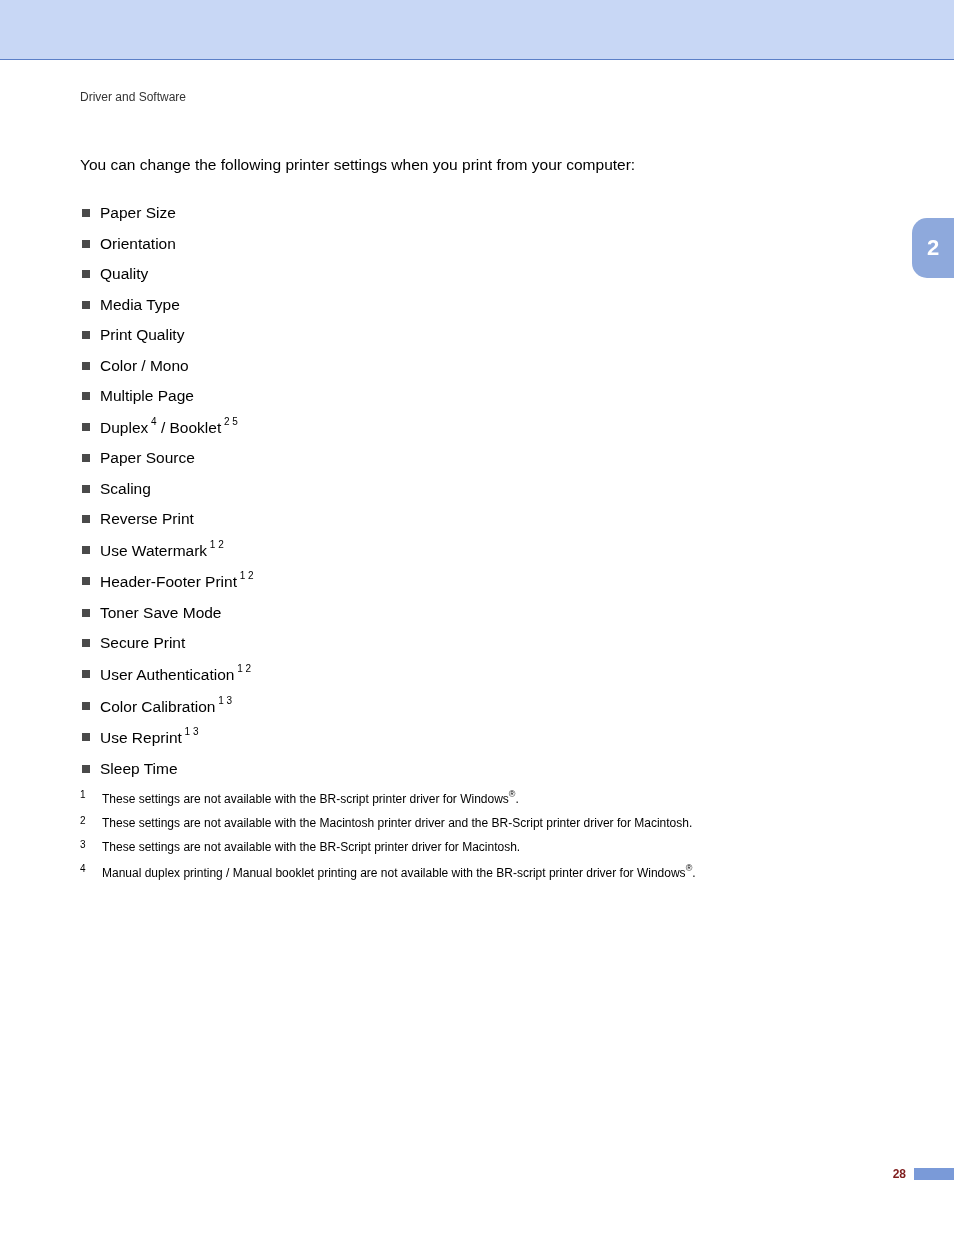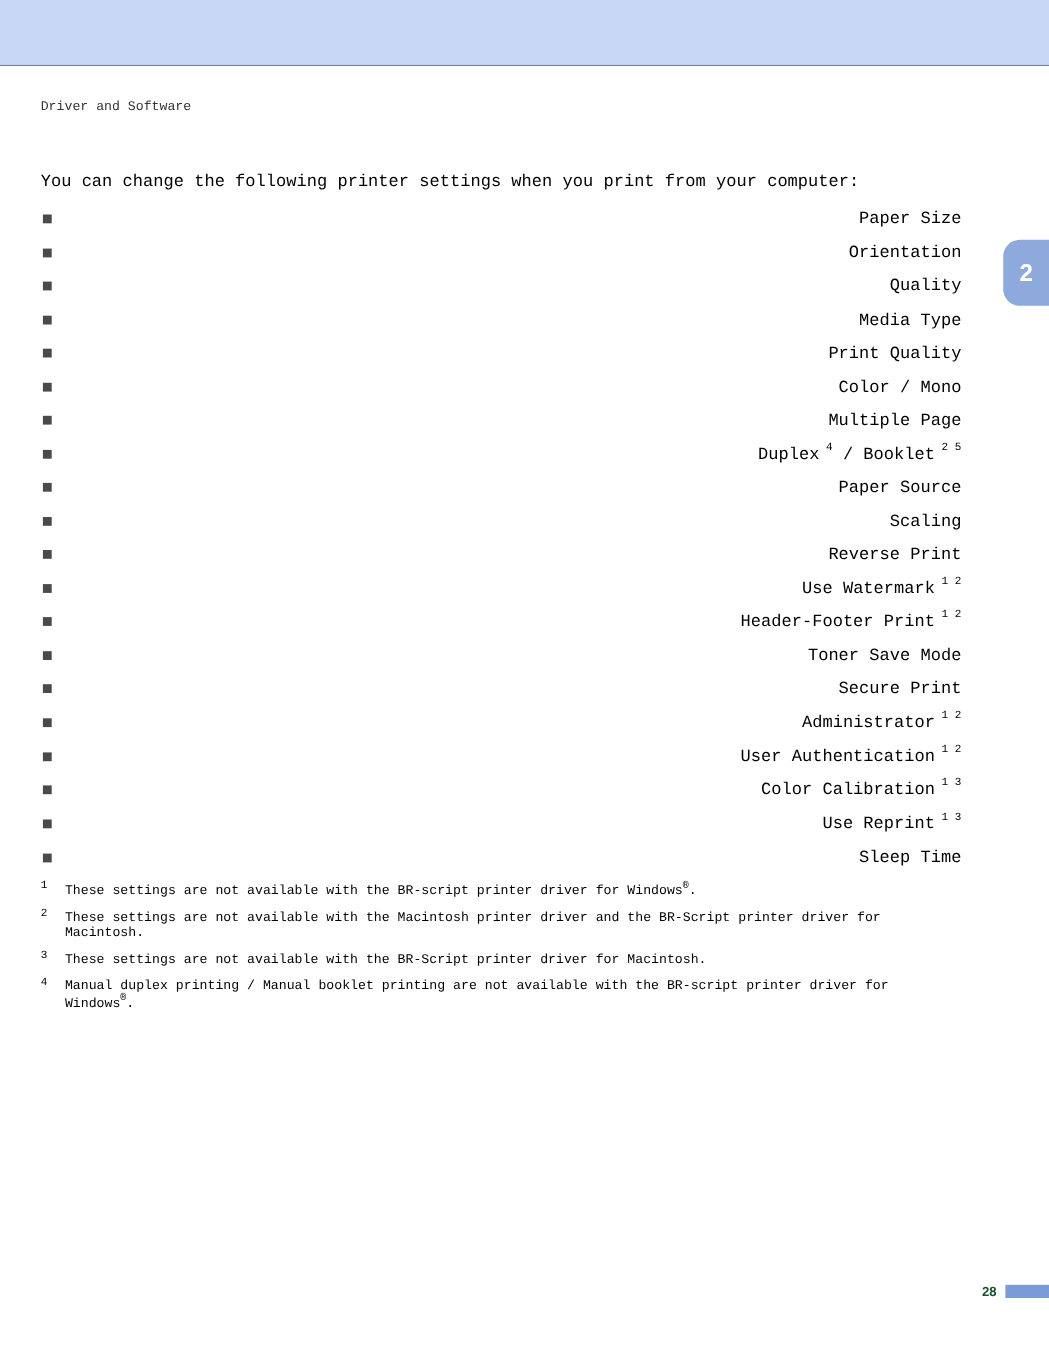--- a/index.html
+++ b/index.html
@@ -18,43 +18,41 @@
       width: 100%;
       height: 59px;
       background: #c8d7f5;
     }
     .top-underline {
       width: 100%;
       height: 1px;
       background: #5b7fc7;
     }
     .content {
-      padding: 30px 80px 0 37px;
-      font-family: Liberation Mono, monospace;
+      padding: 30px 80px 0 80px;
     }
     .section-header {
       font-size: 12px;
       color: #333;
       margin-bottom: 52px;
     }
     .intro {
       font-size: 15.5px;
       color: #000;
-      margin-bottom: 16px;
+      margin-bottom: 30px;
     }
     .settings-list {
       list-style: none;
     }
     .settings-list li {
       font-size: 15.5px;
       color: #000;
       margin-bottom: 12.5px;
       padding-left: 20px;
       position: relative;
-      text-align: right;
     }
     .bullet {
       position: absolute;
       left: 2px;
       top: 5px;
       width: 8px;
       height: 8px;
       background: #4a4a4a;
     }
     .superscript {
@@ -109,21 +107,21 @@
     .page-number-bar {
       position: absolute;
       bottom: 54px;
       right: 0;
       display: flex;
       align-items: center;
     }
     .page-number {
       font-size: 12px;
       font-weight: bold;
-      color: #14532d;
+      color: #7f1d1d;
       margin-right: 8px;
     }
     .page-bar {
       width: 40px;
       height: 12px;
       background: #7a9ad8;
     }
   </style>
 </head>
 <body>
@@ -148,21 +146,20 @@
       <li><span class="bullet"></span><span>Color / Mono</span></li>
       <li><span class="bullet"></span><span>Multiple Page</span></li>
       <li><span class="bullet"></span><span>Duplex</span><span class="superscript"> 4</span><span class="separator"> / Booklet</span><span class="superscript"> 2 5</span></li>
       <li><span class="bullet"></span><span>Paper Source</span></li>
       <li><span class="bullet"></span><span>Scaling</span></li>
       <li><span class="bullet"></span><span>Reverse Print</span></li>
       <li><span class="bullet"></span><span>Use Watermark</span><span class="superscript"> 1 2</span></li>
       <li><span class="bullet"></span><span>Header-Footer Print</span><span class="superscript"> 1 2</span></li>
       <li><span class="bullet"></span><span>Toner Save Mode</span></li>
       <li><span class="bullet"></span><span>Secure Print</span></li>
-      <li><span class="bullet"></span><span>Administrator</span><span class="superscript"> 1 2</span></li>
       <li><span class="bullet"></span><span>User Authentication</span><span class="superscript"> 1 2</span></li>
       <li><span class="bullet"></span><span>Color Calibration</span><span class="superscript"> 1 3</span></li>
       <li><span class="bullet"></span><span>Use Reprint</span><span class="superscript"> 1 3</span></li>
       <li><span class="bullet"></span><span>Sleep Time</span></li>
     </ul>
 
   <div class="footnotes" id="footnotes">
       <div class="footnote">
         <span class="footnote-num">1</span>
         <span class="footnote-text"><span>These settings are not available with the BR-script printer driver for Windows</span><span class="reg">®</span><span>.</span></span>

